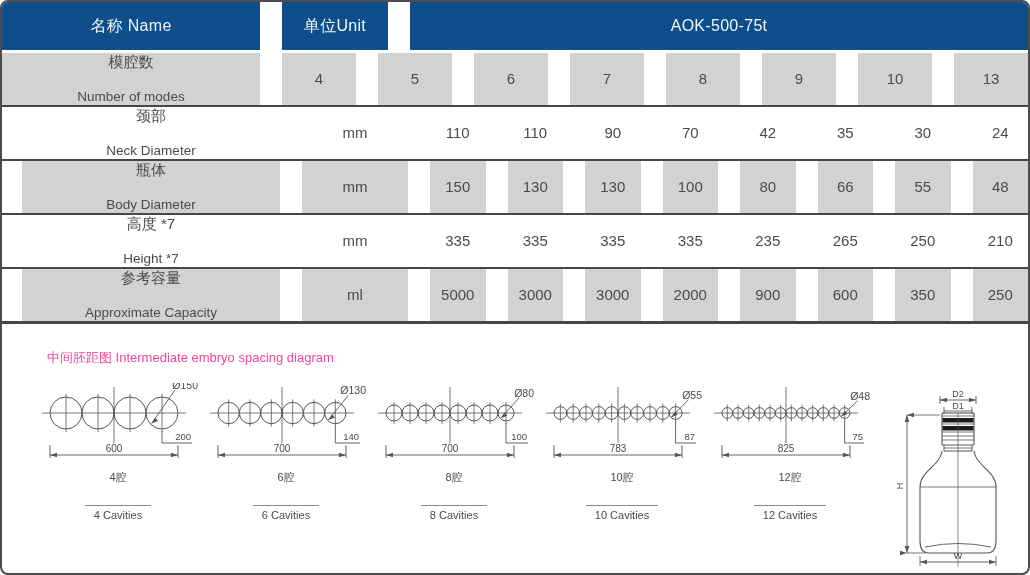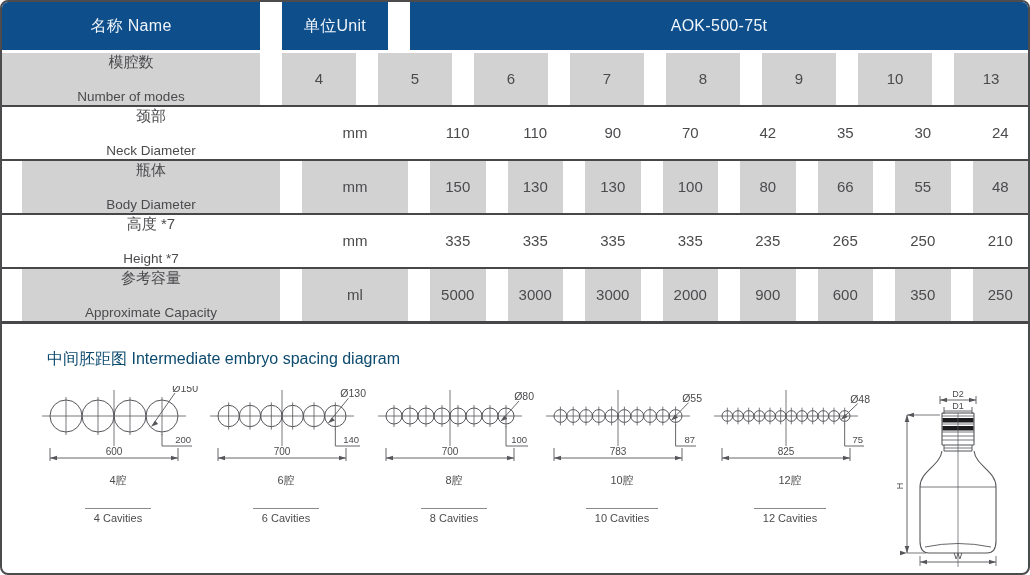--- a/index.html
+++ b/index.html
@@ -24,21 +24,21 @@
   .data-rows { border-bottom:3px solid #47474a; }
   .data-rows .trow { height:52px; }
   .data-rows .trow + .trow { border-top:2px solid #47474a;padding-left:20px; }
   .row-gray .cell { background:#d2d2d3; }
   .row-white .cell { background:#ffffff; }
   .zh  { font-size:15px; }
   .en  { font-size:13.5px; margin-top:18px; }
   .val { font-size:15px; }
   
   .diagram-section { position:relative; height:246px; }
-  .diagram-title { margin:25px 0 0 45px; font-size:16px; color:#0c4a6e; }
+  .diagram-title { margin:25px 0 0 45px; font-size:13px; color:#ec4899; }
   .cavity-row { display:flex; margin:16px 0 0 32px; }
   .cavity { width:168px; display:flex; flex-direction:column; align-items:center; }
   .cavity svg { display:block; }
   .cavity-label { margin-top:1px; text-align:center; font-size:11px; color:#4b4b4e; }
   .cavity-label .zh-l { display:inline-block; padding:0 24px 20px; border-bottom:1.5px solid #8a8a8c;text-align:center; }
   .cavity-label .en-l { padding-top:3px; }
   .bottle { position:absolute; left:893px; top:40px; }
 </style>
 </head>
 <body>

